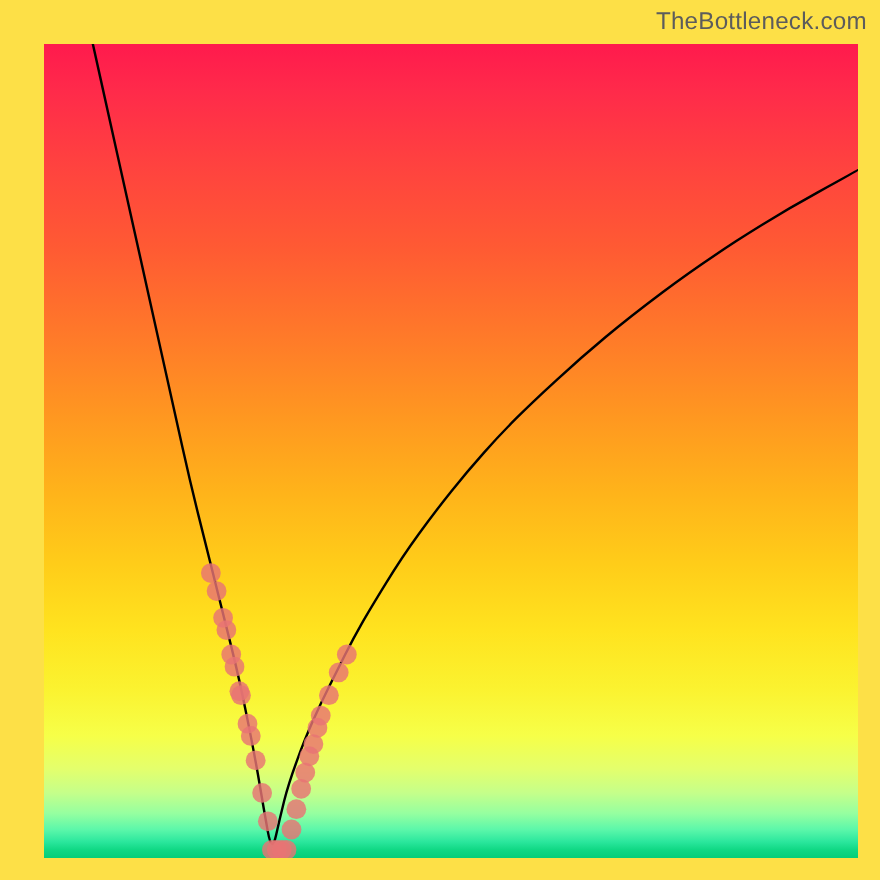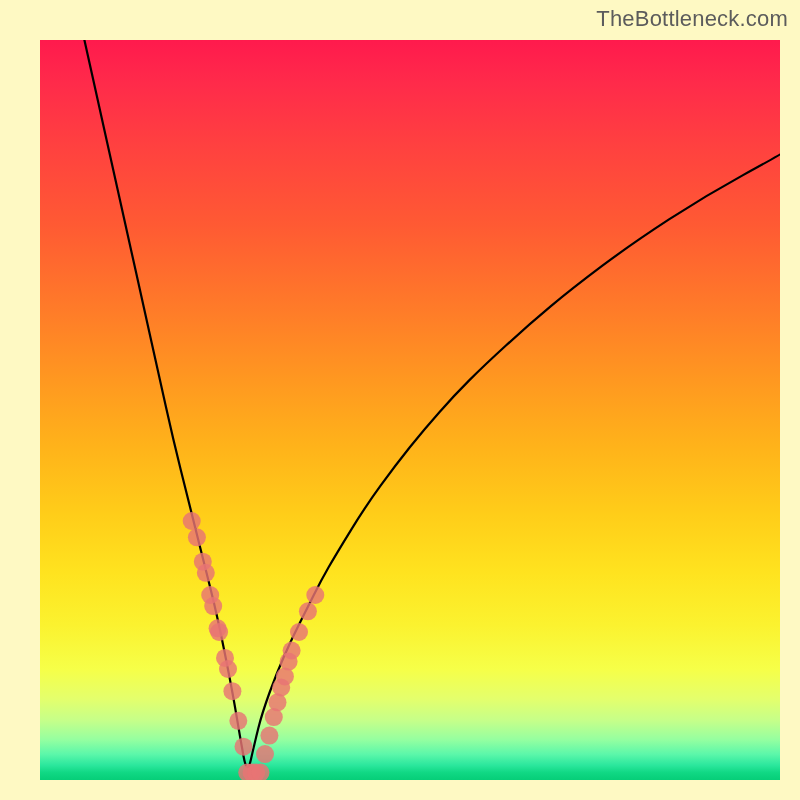--- a/index.html
+++ b/index.html
@@ -10,21 +10,21 @@
     background: #000;
     overflow: hidden;
     font-family: Arial, Helvetica, sans-serif;
   }
   .frame {
     position: absolute;
     left: 0;
     top: 0;
     width: 800px;
     height: 800px;
-    background: #fef9c3;
+    background: #fde047;
   }
   .plot-area {
     position: absolute;
     left: 40px;
     top: 40px;
     width: 740px;
     height: 740px;
     overflow: hidden;
   }
   .gradient {

